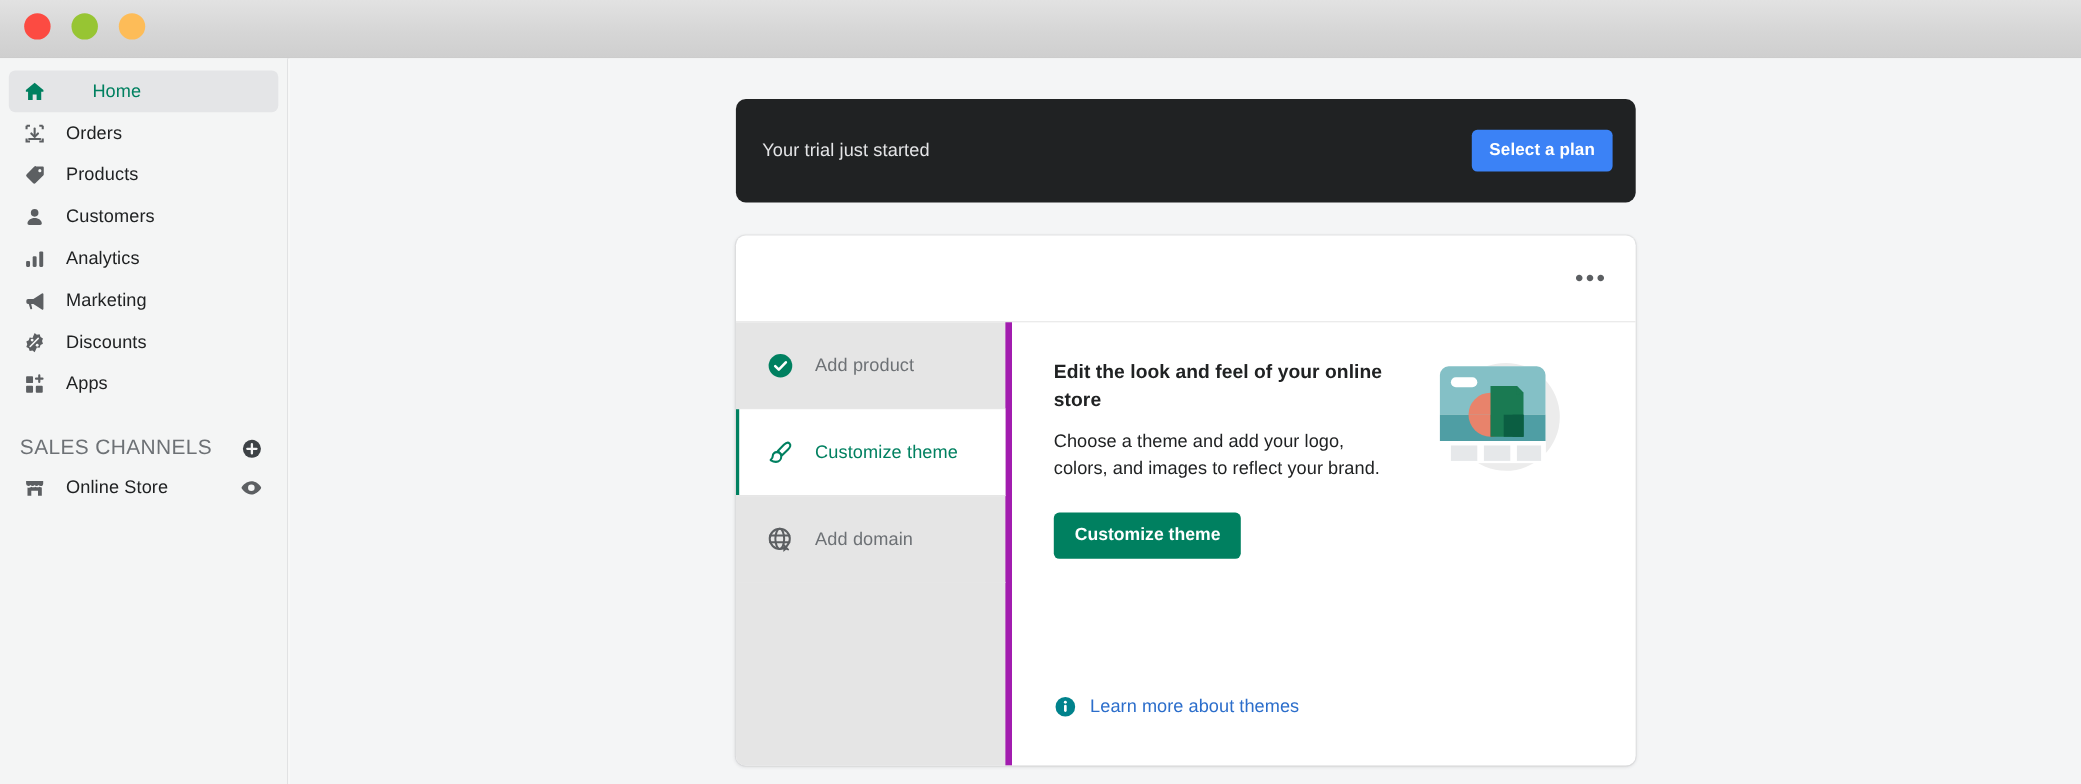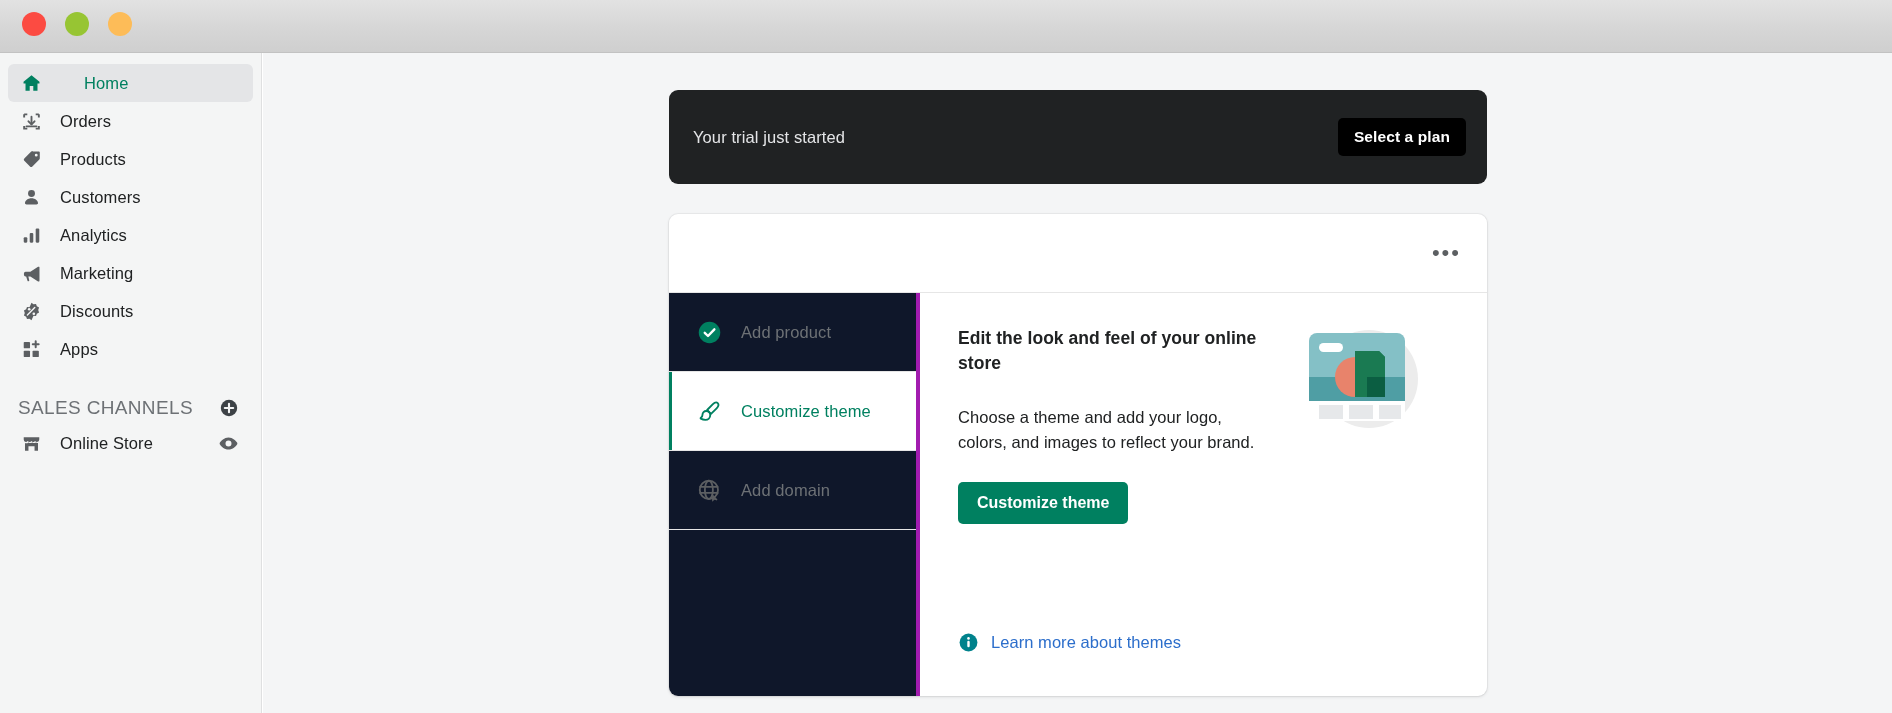--- a/index.html
+++ b/index.html
@@ -66,21 +66,21 @@
   .content { position: absolute; left: 406px; top: 37px; width: 818px; }
 
   
   .banner {
     position: relative; height: 94px; background: #202223;
     border-radius: 9px; display: flex; align-items: center;
     padding: 0 21px 0 24px;
   }
   .banner-text { font-size: 16.5px; color: #e4e5e7; letter-spacing: .1px; }
   .btn-plan {
-    margin-left: auto; background: #000000; color: #ffffff;
+    margin-left: auto; background: #3b82f6; color: #ffffff;
     border: none; border-radius: 5px; padding: 10px 16px;
     font-size: 15.5px; font-weight: 700; cursor: pointer;
     font-family: inherit; letter-spacing: .1px;
   }
 
   
   .card {
     margin-top: 30px; background: #ffffff; border-radius: 9px;
     box-shadow: 0 0 0 1px rgba(63,63,68,.05), 0 1px 3px rgba(63,63,68,.15);
     overflow: hidden;
@@ -91,22 +91,22 @@
   }
   .card-title { font-size: 24px; color: #202223; font-weight: 400; letter-spacing: .1px; }
   .kebab {
     margin-left: auto; color: #5c5f62; cursor: pointer;
     font-size: 22px; line-height: 1; letter-spacing: 2px; padding: 6px 4px;
   }
   .card-body { display: flex; min-height: 403px; }
 
   
   .tasks {
-    width: 251px; flex: 0 0 251px; background: #0f172a;
-    border-right: 4px solid #a21caf;
+    width: 251px; flex: 0 0 251px; background: #e5e5e5;
+    border-right: 6px solid #a21caf;
   }
   .task {
     position: relative; display: flex; align-items: center;
     height: 79px; padding-left: 28px; cursor: pointer;
     border-bottom: 1px solid #e6e6e6;
   }
   .task.active { background: #ffffff; }
   .task.active::before {
     content: ""; position: absolute; left: 0; top: 0;
     width: 3px; height: 100%; background: #008060;
@@ -121,21 +121,21 @@
   .task.done .task-label { color: #6d7175; }
   .task-fill { height: 166px; }
 
   
   .detail { flex: 1; position: relative; padding: 33px 0 0 38px; }
   .detail-head {
     font-size: 17.5px; font-weight: 700; color: #202223;
     line-height: 1.45; width: 300px; letter-spacing: .05px;
   }
   .detail-body {
-    margin-top: 28px; font-size: 16.5px; color: #202223;
+    margin-top: 12px; font-size: 16.5px; color: #202223;
     line-height: 1.5; width: 306px; letter-spacing: .05px;
   }
   .btn-theme {
     margin-top: 28px; background: #008060; color: #ffffff;
     border: none; border-radius: 5px; padding: 12px 19px;
     font-size: 16px; font-weight: 700; cursor: pointer; font-family: inherit;
   }
   .learn {
     position: absolute; left: 38px; bottom: 43px;
     display: flex; align-items: center; gap: 12px; cursor: pointer;

